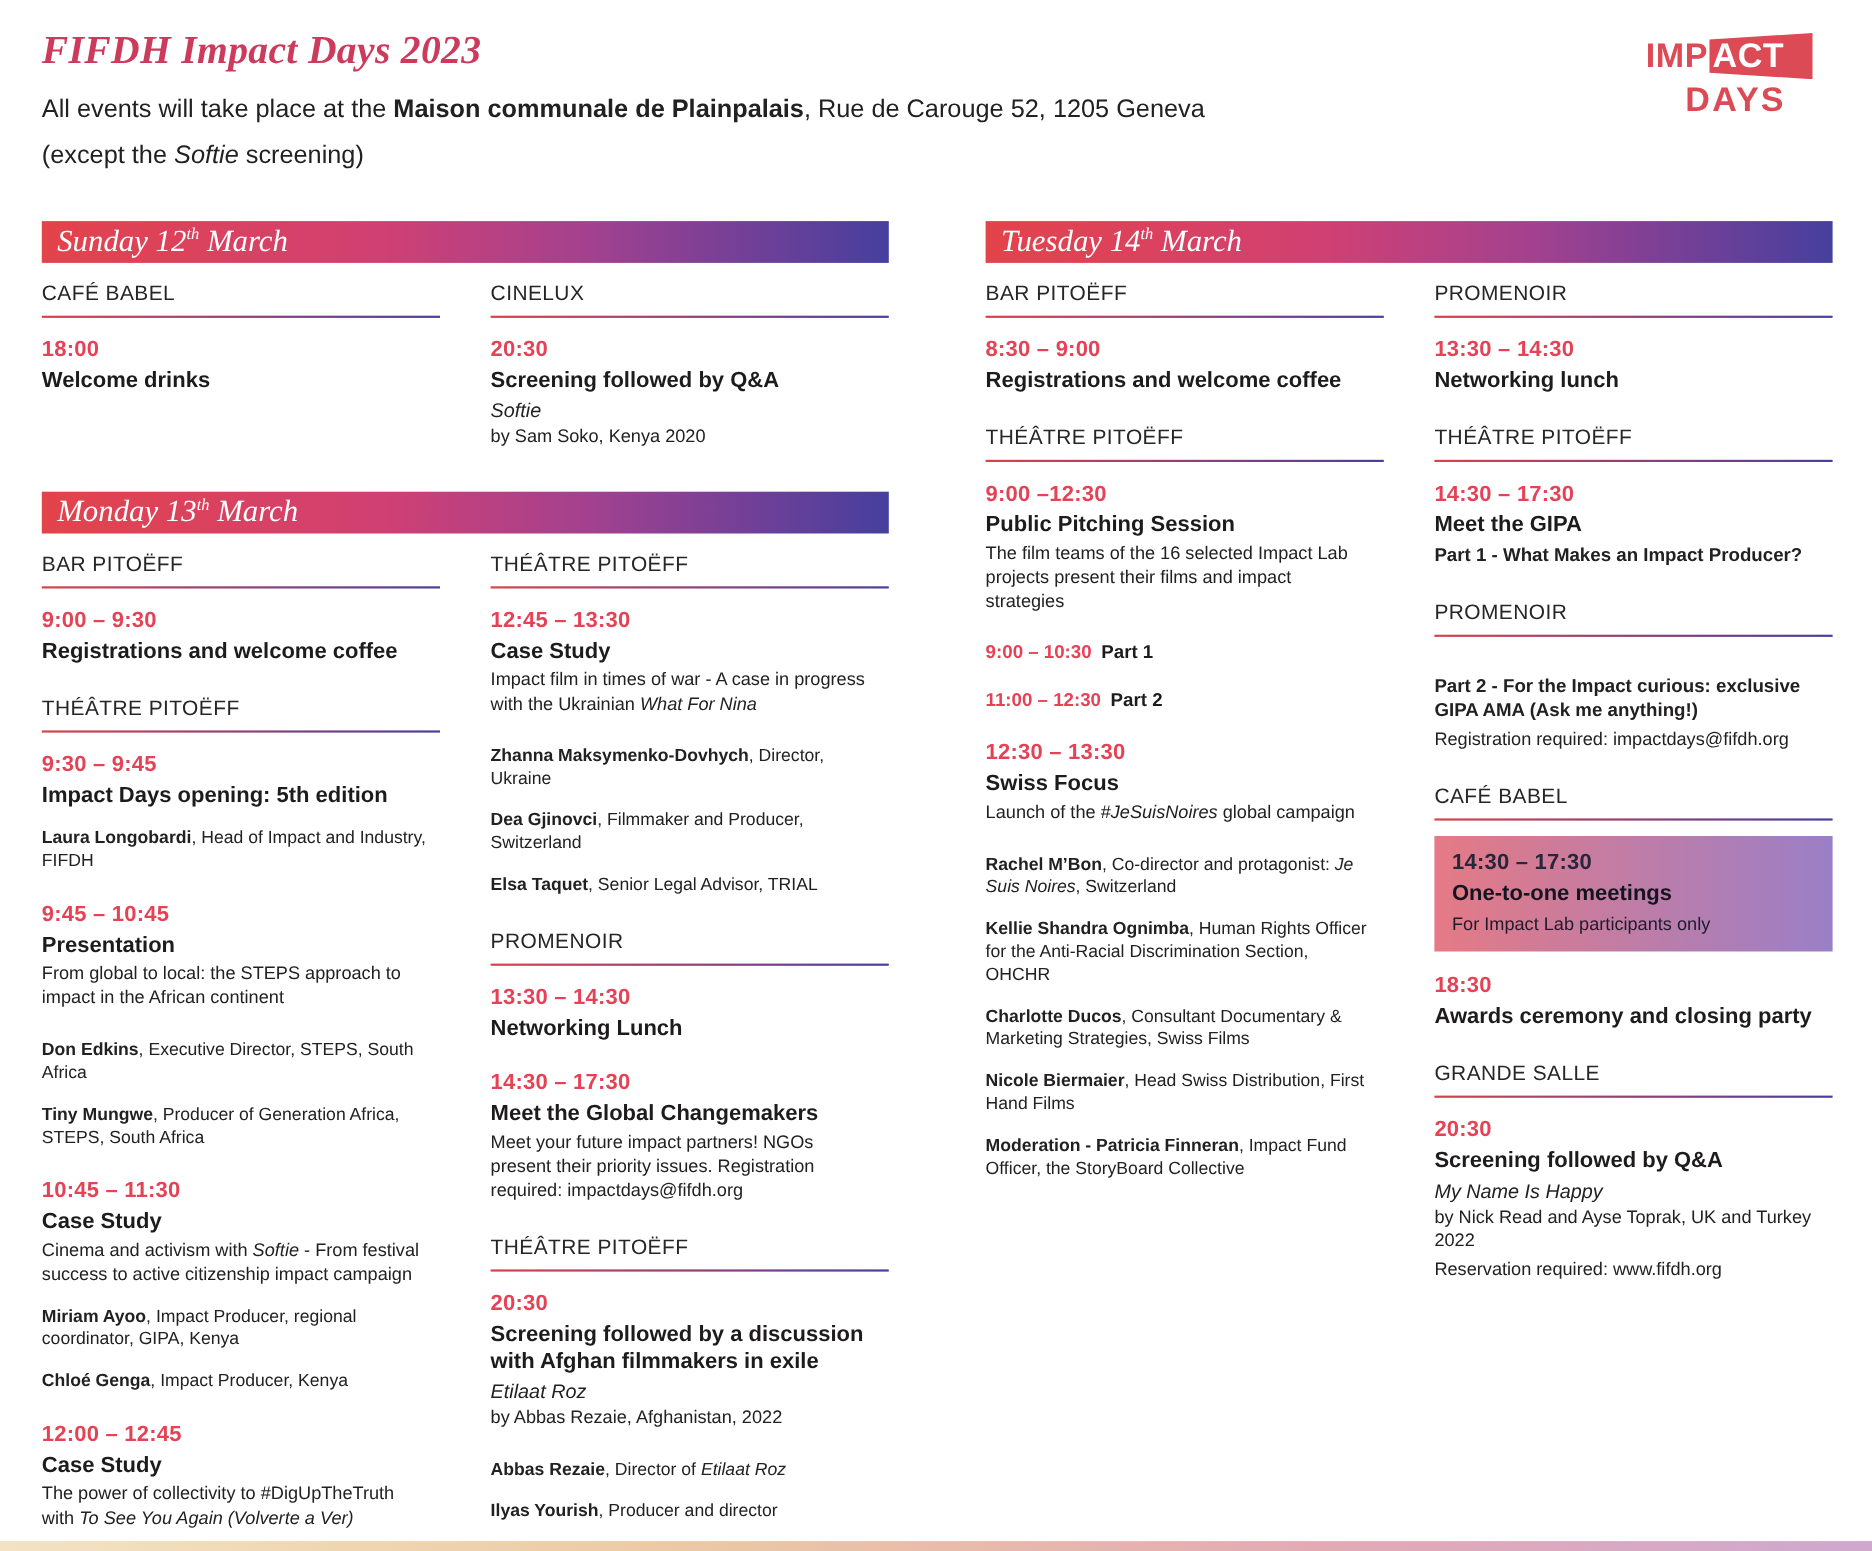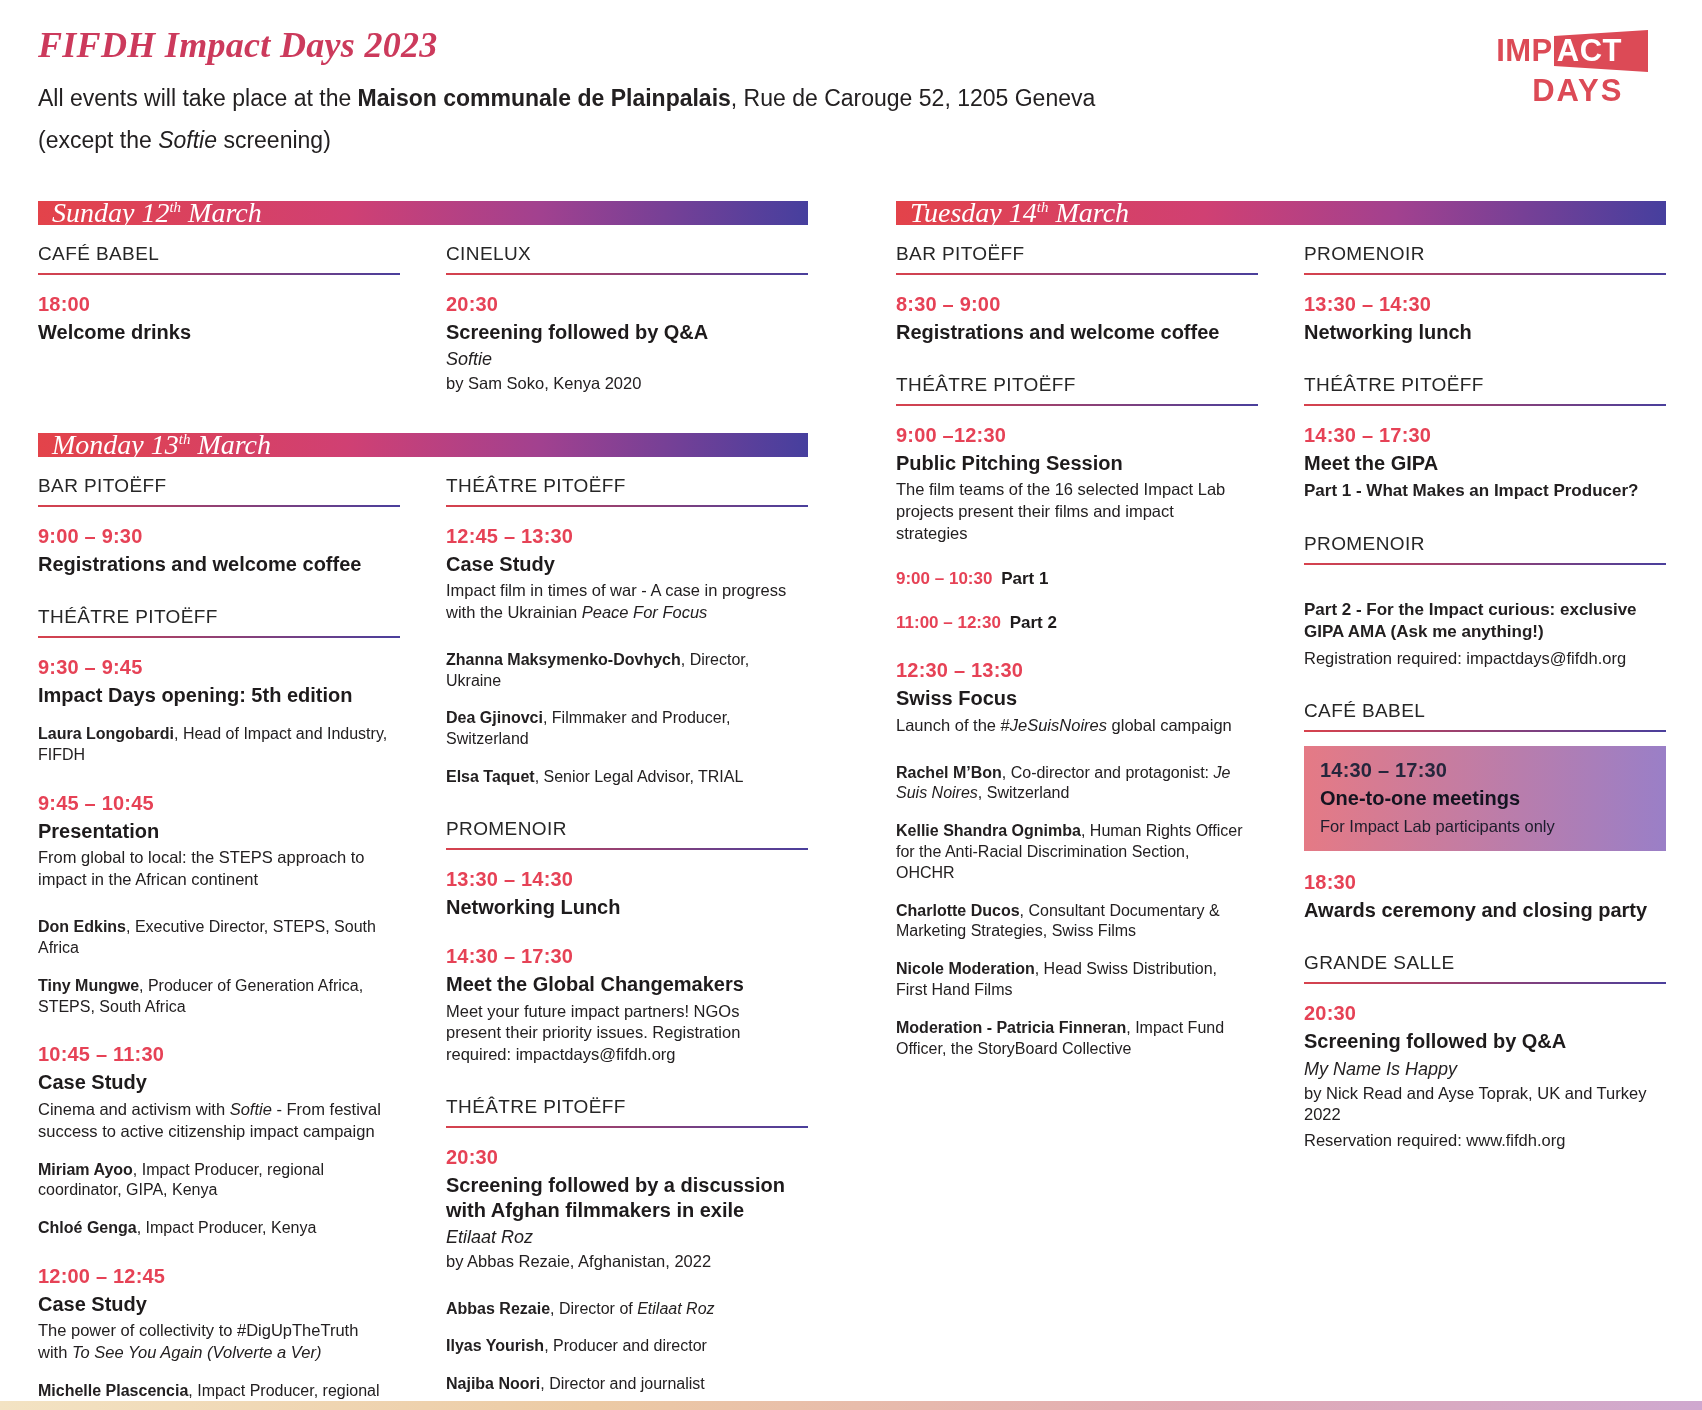--- a/index.html
+++ b/index.html
@@ -39,21 +39,21 @@
     padding:3px 26px 3px 3px;margin-left:1px;
     clip-path:polygon(0 14%, 100% 0%, 100% 100%, 0 86%);
   }
   .logo-row2{font-size:31px;font-weight:bold;color:var(--logo-red);letter-spacing:2px;margin-top:1px;padding-left:36px;}
 
   .halves{display:flex;gap:88px;padding:0 38px;margin-top:34px;}
   .half{flex:0 0 770px;width:770px;}
   section + section{display:block;margin-top:38px;}
 
   .banner{
-    height:24px;display:flex;align-items:center;padding-left:14px;box-sizing:border-box;
+    height:38px;display:flex;align-items:center;padding-left:14px;box-sizing:border-box;
     background:linear-gradient(90deg,var(--banner-from) 0%,var(--banner-mid1) 40%,var(--banner-mid2) 65%,var(--banner-to) 100%);
   }
   .banner-text{
     font-family:"Liberation Serif", serif;font-style:italic;color:#fff;font-size:28px;line-height:1;
   }
   .banner-text sup{font-size:15px;}
 
   .cols{display:grid;grid-template-columns:1fr 1fr;column-gap:46px;margin-top:18px;}
 
   .venue{margin-top:0;}
@@ -196,21 +196,21 @@
               </div>
             </div>
             <div class="col">
               <div class="venue">
                 <div class="venue-label">THÉÂTRE PITOËFF</div>
                 <div class="venue-rule"></div>
               </div>
               <div class="event">
                 <div class="time">12:45 – 13:30</div>
                 <div class="etitle">Case Study</div>
-                <div class="desc"><span>Impact film in times of war - A case in progress with the Ukrainian </span><span class="i">Peace For Focus</span></div>
+                <div class="desc"><span>Impact film in times of war - A case in progress with the Ukrainian </span><span class="i">What For Nina</span></div>
                 <div class="speakers gap">
                   <div class="speaker"><span class="sp-name">Zhanna Maksymenko-Dovhych</span><span>, </span><span>Director, Ukraine</span></div>
                   <div class="speaker"><span class="sp-name">Dea Gjinovci</span><span>, </span><span>Filmmaker and Producer, Switzerland</span></div>
                   <div class="speaker"><span class="sp-name">Elsa Taquet</span><span>, </span><span>Senior Legal Advisor, TRIAL</span></div>
                 </div>
               </div>
               <div class="venue">
                 <div class="venue-label">PROMENOIR</div>
                 <div class="venue-rule"></div>
               </div>
@@ -270,21 +270,21 @@
                 <div class="subtime"><span class="st-time">11:00 – 12:30</span> <span class="st-label">Part 2</span></div>
               </div>
               <div class="event">
                 <div class="time">12:30 – 13:30</div>
                 <div class="etitle">Swiss Focus</div>
                 <div class="desc"><span>Launch of the #</span><span class="i">JeSuisNoires</span><span> global campaign</span></div>
                 <div class="speakers gap">
                   <div class="speaker"><span class="sp-name">Rachel M’Bon</span><span>, </span><span>Co-director and protagonist: </span><span class="i">Je Suis Noires</span><span>, Switzerland</span></div>
                   <div class="speaker"><span class="sp-name">Kellie Shandra Ognimba</span><span>, </span><span>Human Rights Officer for the Anti-Racial Discrimination Section, OHCHR</span></div>
                   <div class="speaker"><span class="sp-name">Charlotte Ducos</span><span>, </span><span>Consultant Documentary &amp; Marketing Strategies, Swiss Films</span></div>
-                  <div class="speaker"><span class="sp-name">Nicole Moderation</span><span>, </span><span>Head Swiss Distribution, First Hand Films</span></div>
+                  <div class="speaker"><span class="sp-name">Nicole Biermaier</span><span>, </span><span>Head Swiss Distribution, First Hand Films</span></div>
                   <div class="speaker"><span class="sp-name">Moderation - Patricia Finneran</span><span>, </span><span>Impact Fund Officer, the StoryBoard Collective</span></div>
                 </div>
               </div>
             </div>
             <div class="col">
               <div class="venue">
                 <div class="venue-label">PROMENOIR</div>
                 <div class="venue-rule"></div>
               </div>
               <div class="event">

